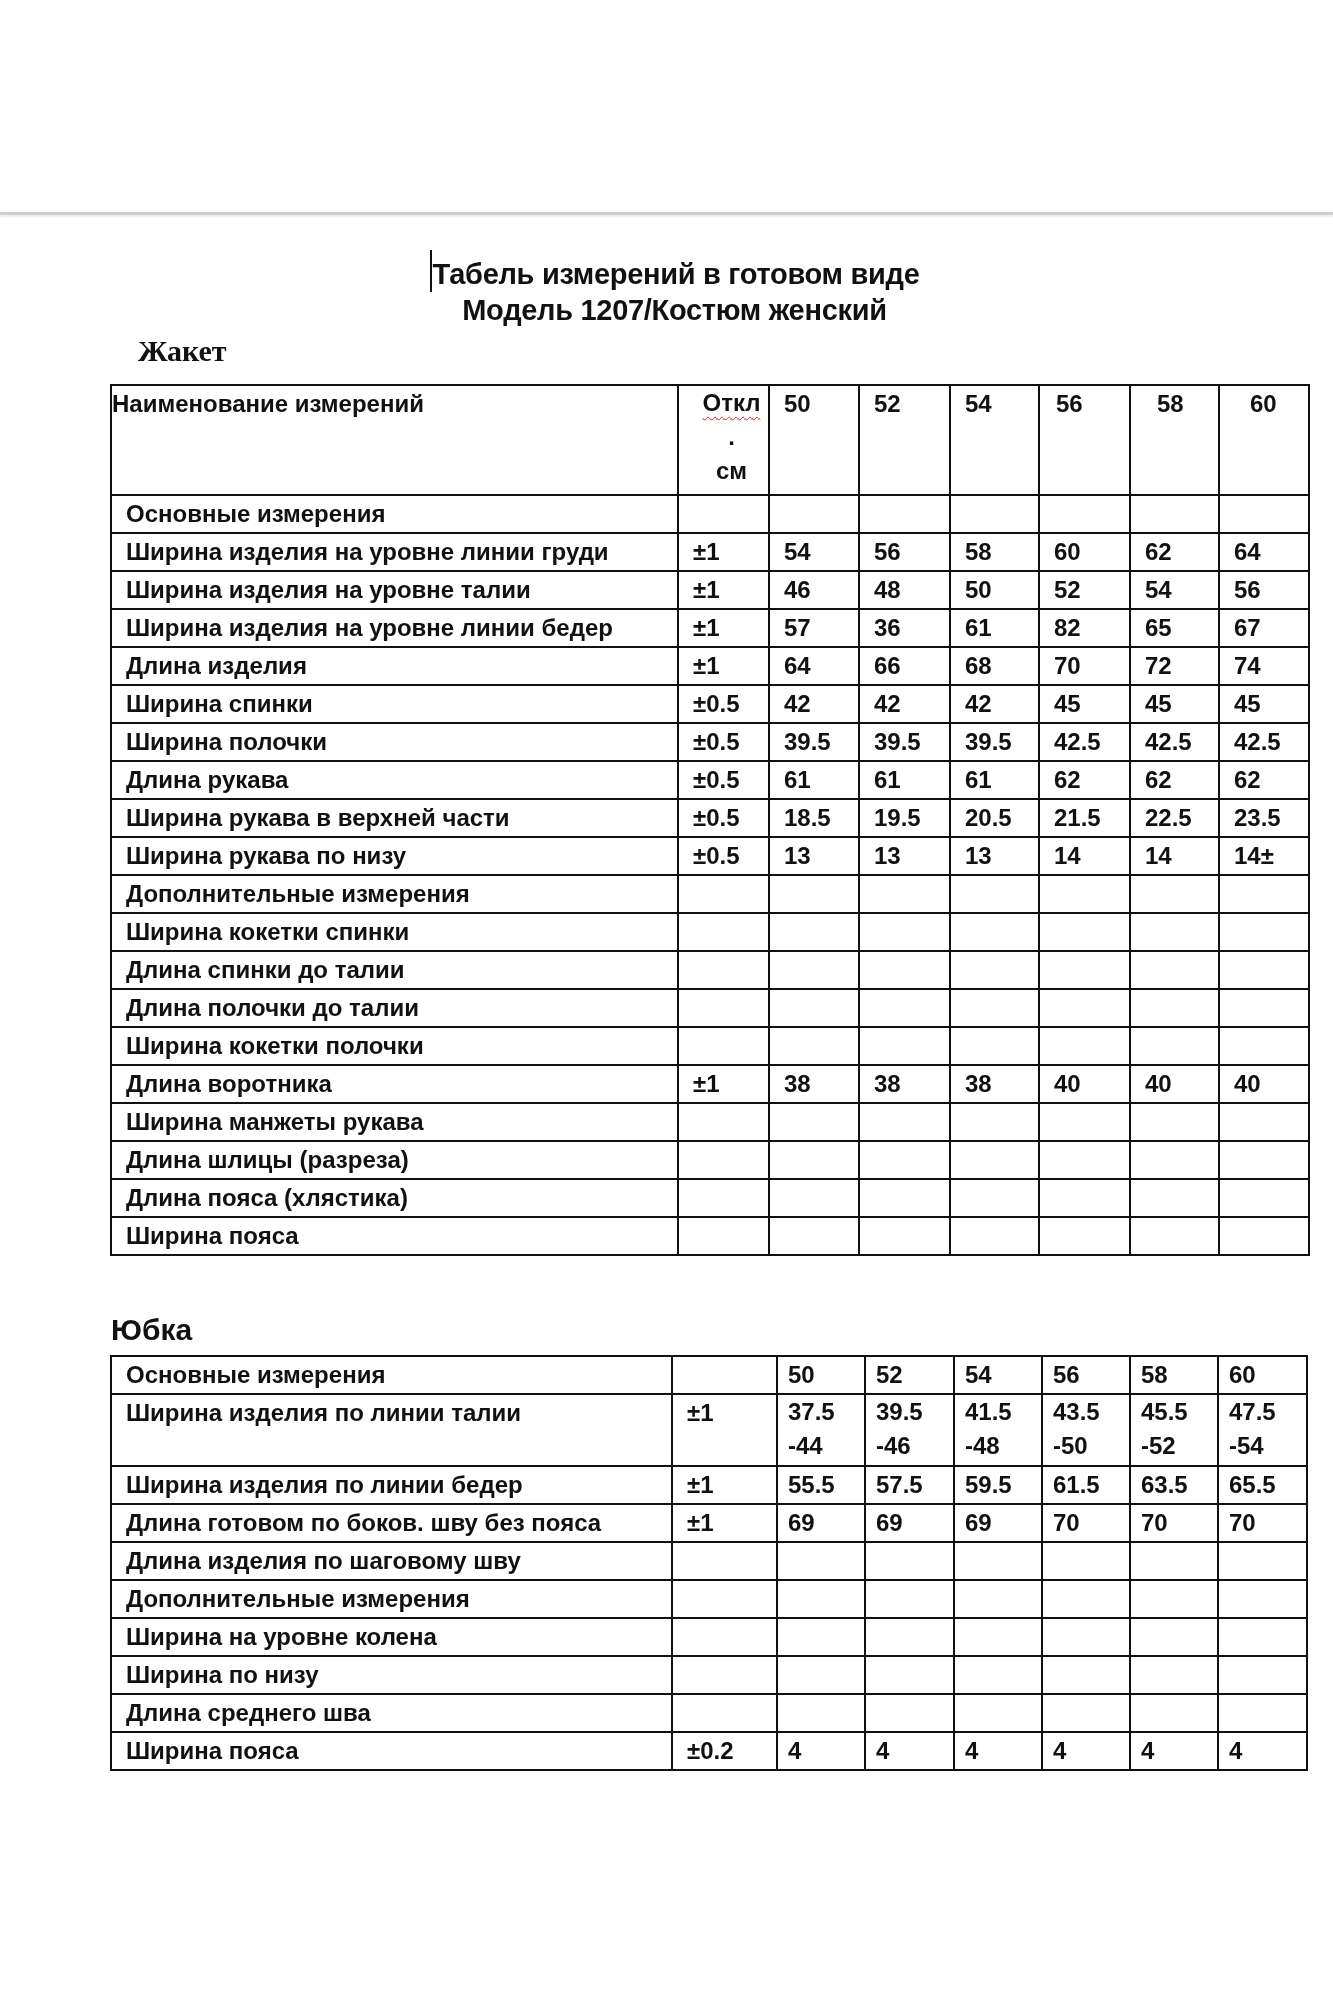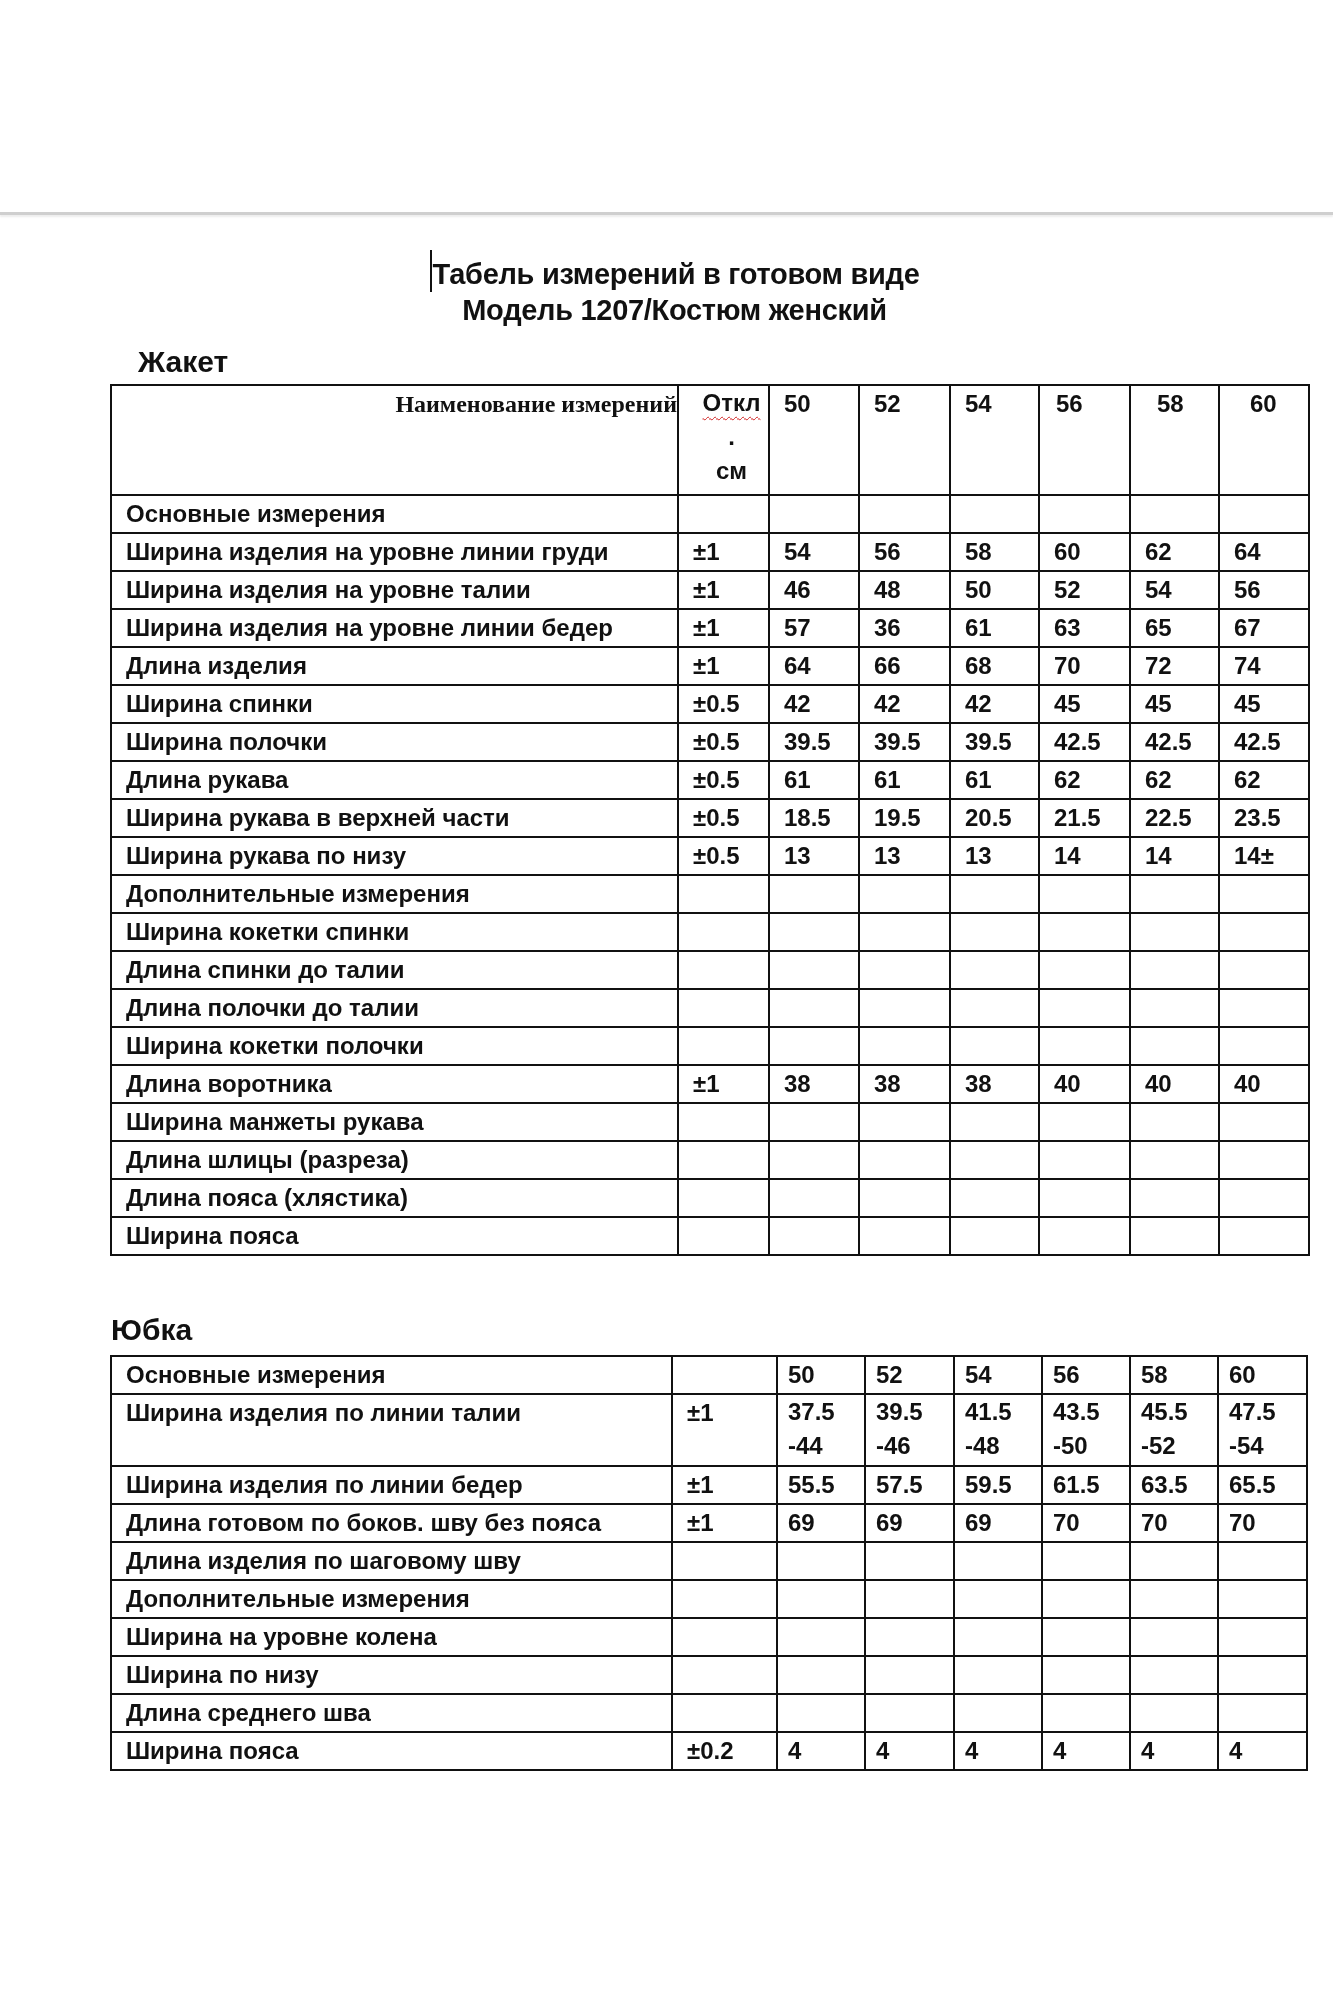--- a/index.html
+++ b/index.html
@@ -7,30 +7,30 @@
          font-family: "Liberation Sans", "DejaVu Sans", sans-serif; color: #111; }
   .divider { position: absolute; left: 0; top: 212px; width: 1333px; height: 3px;
              background: #cfcfcf; box-shadow: 0 2px 2px #ececec; }
   .title { position: absolute; left: 0; width: 1333px; text-align: center;
            font-weight: bold; font-size: 29px; letter-spacing: -0.3px; }
   .title1 { top: 250px; left: 8px; }
   .title2 { top: 294px; left: 8px; }
   .cursor { display: inline-block; width: 2px; height: 42px; background: #111;
             vertical-align: -8px; margin-right: 1px; }
   .section-title { position: absolute; font-weight: bold; font-size: 30px; }
-  .jacket-title { left: 138px; top: 345px; }
+  .jacket-title { left: 138px; top: 334px; font-family: Liberation Serif, serif; }
   .skirt-title { left: 111px; top: 1313px; }
   table { position: absolute; border-collapse: collapse; table-layout: fixed; }
   td { border: 2.5px solid #111; padding: 0 0 0 14px; font-size: 24px; font-weight: bold;
        vertical-align: top; white-space: nowrap; overflow: hidden; line-height: 36px; }
   .jacket { left: 110px; top: 384px; width: 1198px; }
   .skirt { left: 110px; top: 1355px; width: 1196px; }
   .jacket td.name { padding-left: 14px; }
   .jacket .hdr td { height: 108px; }
-  .jacket .hdr td.name { text-align: right; padding-left: 0; font-size: 24px; font-family: Liberation Serif, serif; }
+  .jacket .hdr td.name { text-align: left; padding-left: 0; font-size: 24px; }
   .jacket .hdr td.tol { text-align: center; padding-left: 16px; line-height: 34px; }
   .tolhdr-top { text-decoration: underline wavy #d02020; text-underline-offset: 5px; text-decoration-thickness: 1px; }
   .jacket .hdr td.size { padding-left: 14px; font-weight: normal; font-weight: bold; }
   .jacket .row td { height: 33px; }
   .skirt .row td { height: 33px; }
   .skirt .row.tall td { height: 70px; }
   .skirt td.val { padding-left: 10px; }
   .cellline { display: block; line-height: 34px; }
 </style>
 </head>
@@ -98,21 +98,21 @@
         <td class="val">52</td>
         <td class="val">54</td>
         <td class="val">56</td>
       </tr>
       <tr class="row">
         <td class="name">Ширина изделия на уровне линии бедер</td>
         <td class="tol">±1</td>
         <td class="val">57</td>
         <td class="val">36</td>
         <td class="val">61</td>
-        <td class="val">63</td>
+        <td class="val">82</td>
         <td class="val">65</td>
         <td class="val">67</td>
       </tr>
       <tr class="row">
         <td class="name">Длина изделия</td>
         <td class="tol">±1</td>
         <td class="val">64</td>
         <td class="val">66</td>
         <td class="val">68</td>
         <td class="val">70</td>

